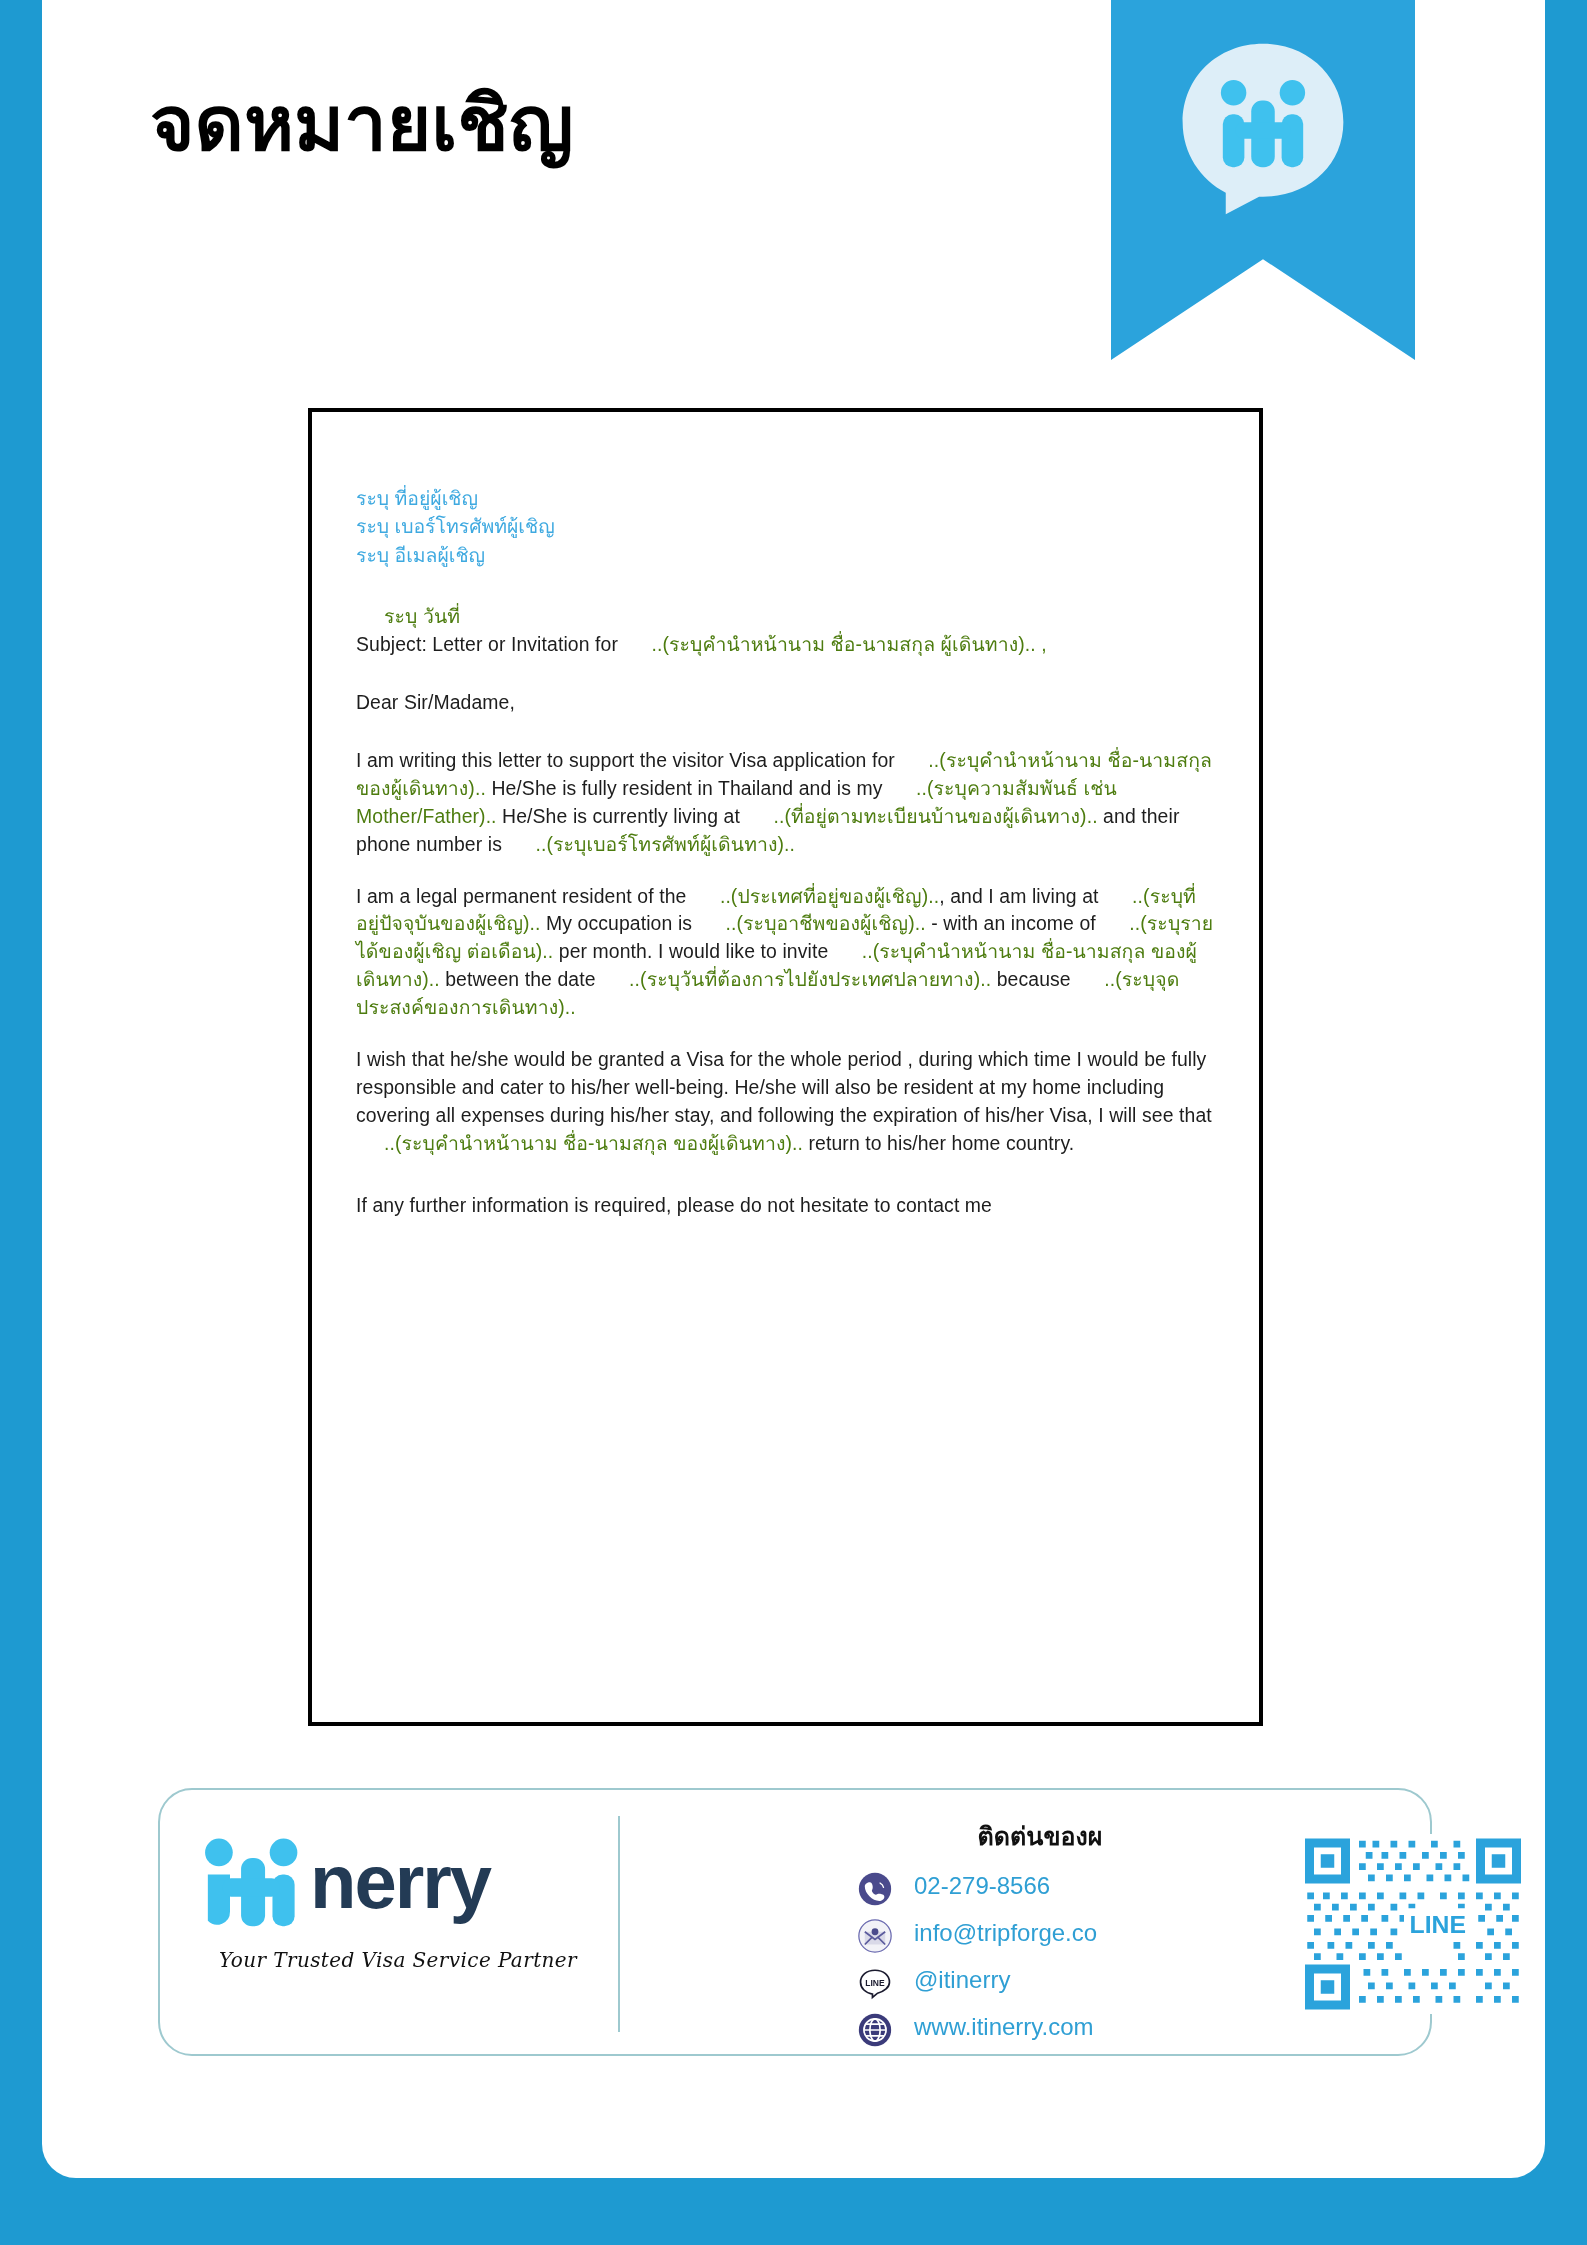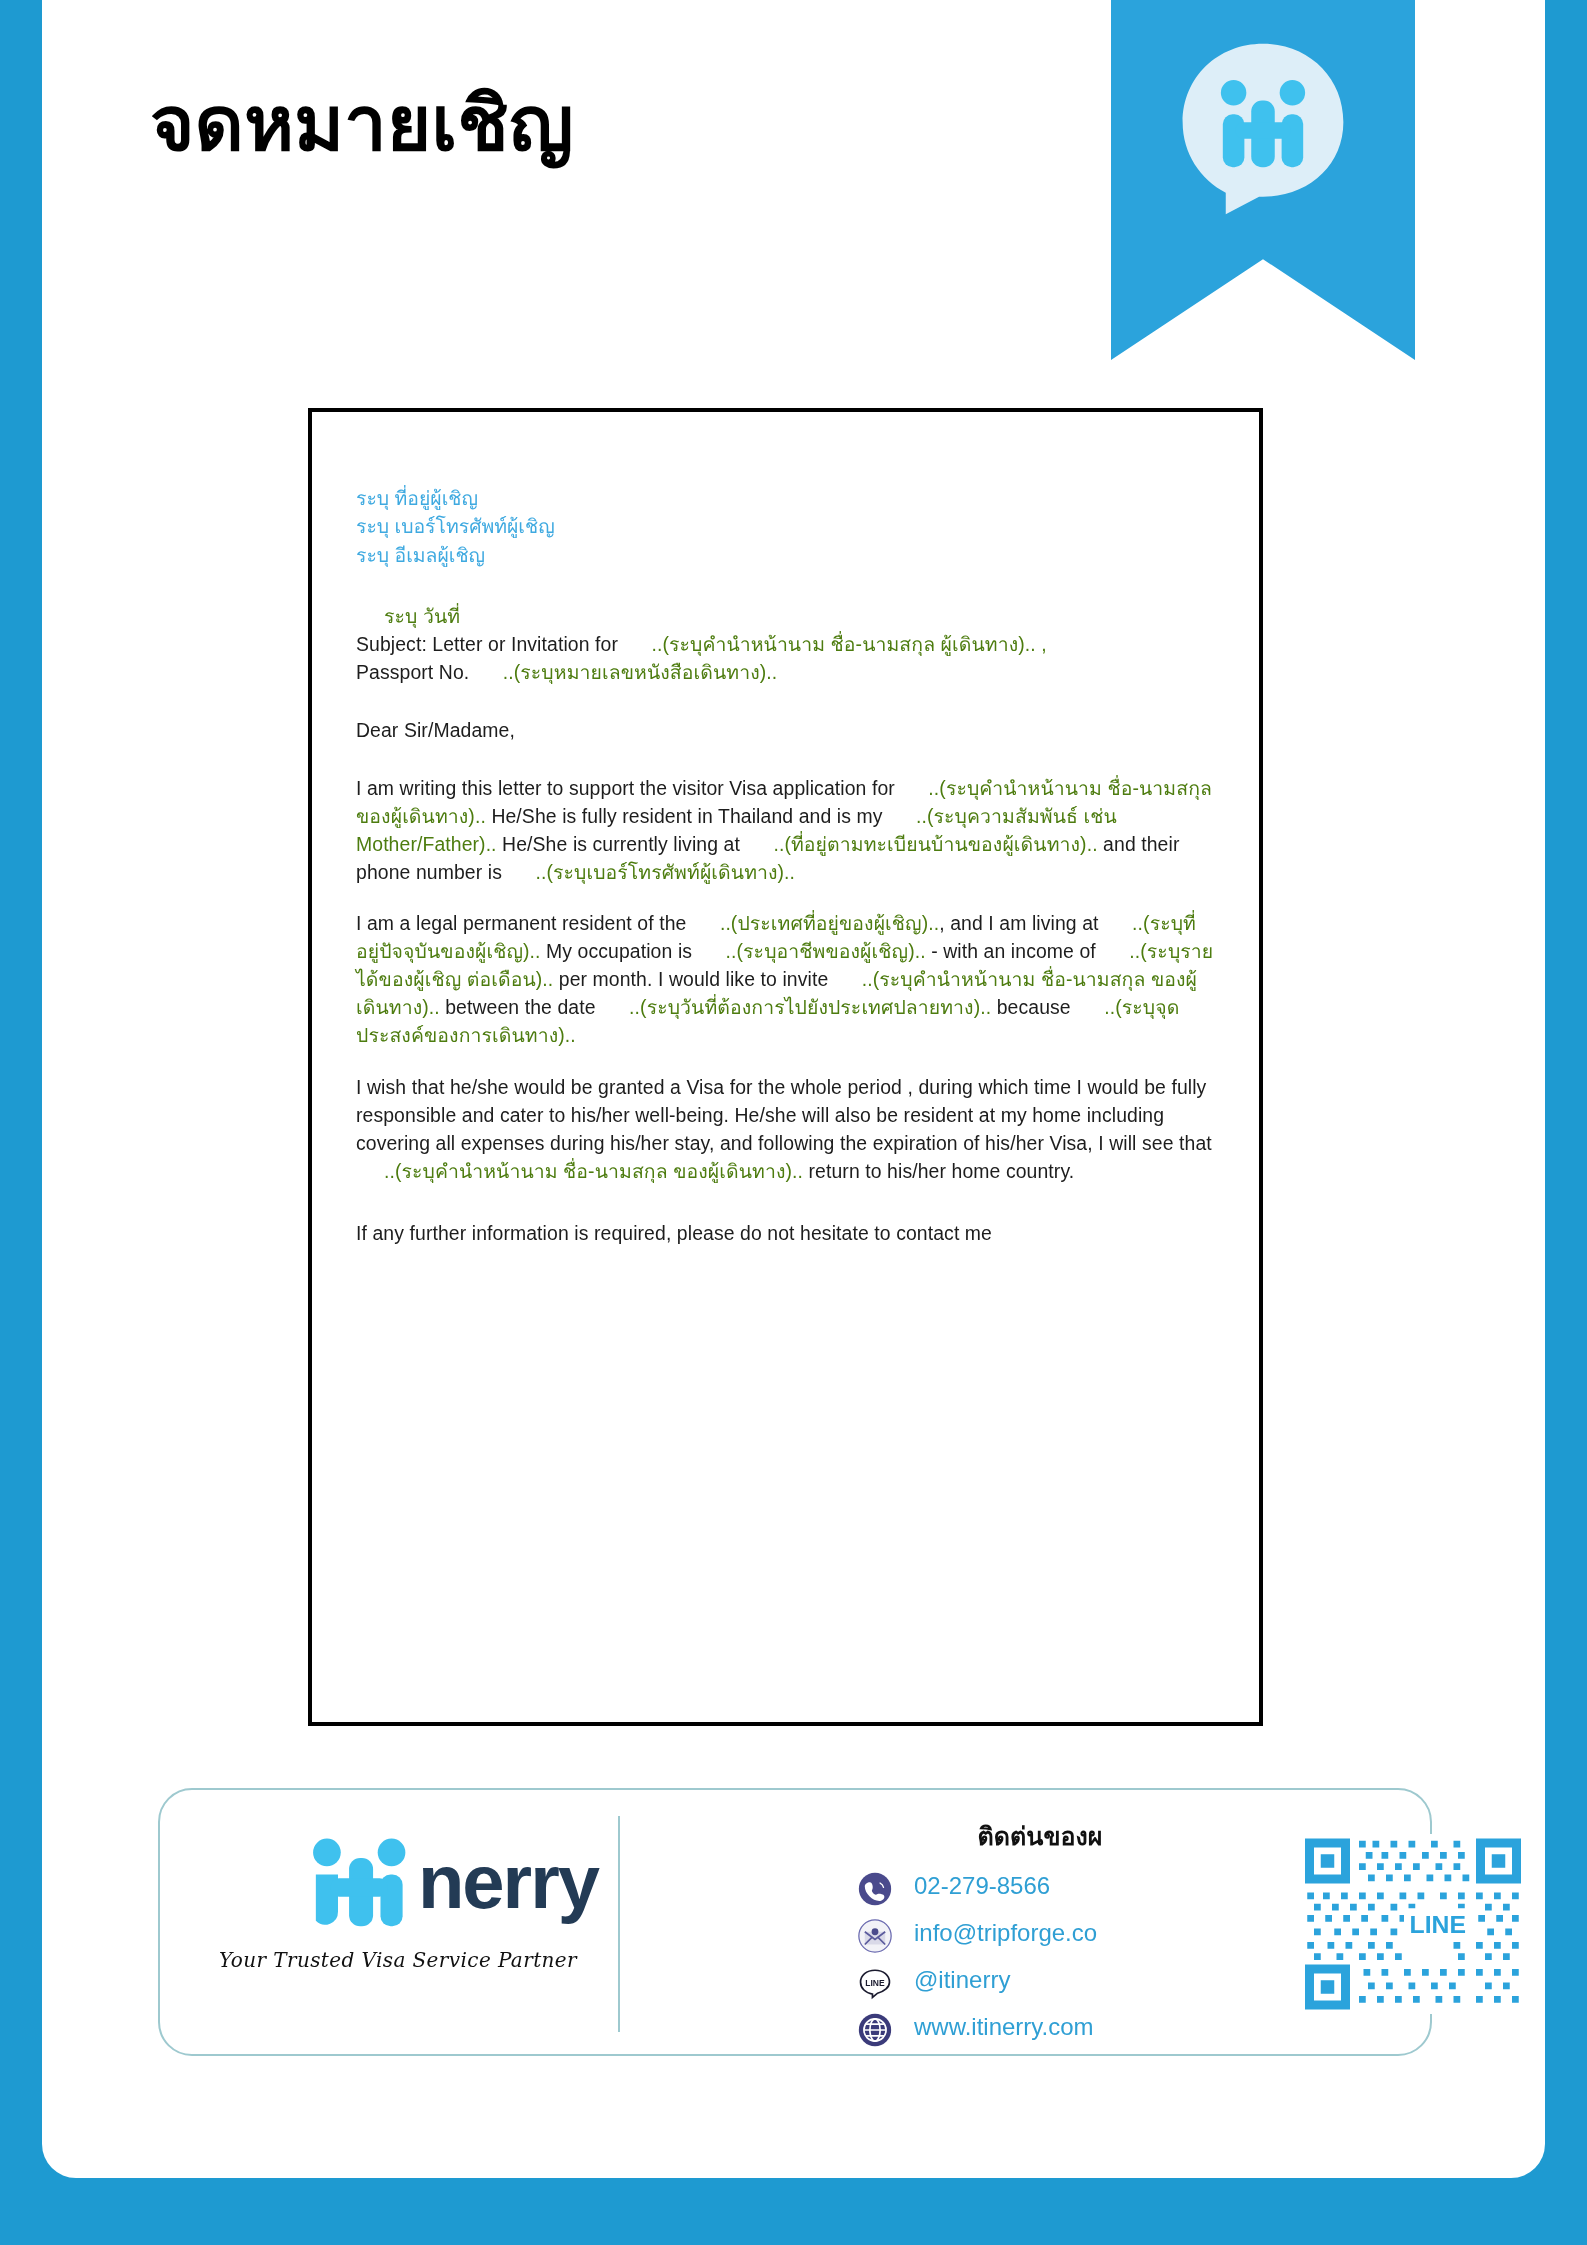--- a/index.html
+++ b/index.html
@@ -98,21 +98,21 @@
     border-radius: 34px;
     background: #ffffff;
   }
   .footer-logo-wrap {
     position: absolute;
     left: 38px; top: 44px;
     width: 400px;
     text-align: center;
   }
   .logo-row {
-    display: flex; align-items: center; justify-content: flex-end;
+    display: flex; align-items: center; justify-content: flex-start;
     gap: 0px;
   }
   .logo-mark { width: 112px; height: 96px; }
   .logo-word {
     font-size: 76px; font-weight: 700; color: #233b55;
     letter-spacing: -2px; line-height: 1;
   }
   .tagline {
     margin-top: 18px;
     font-family: "DejaVu Serif", serif;
@@ -187,23 +187,20 @@
     <div class="gap-lg"></div>
 
     <div class="blk">
       <span class="ph">ระบุ วันที่</span>
     </div>
 
     <div class="blk">
       <span>Subject: Letter or Invitation for </span><span class="ph">..(ระบุคำนำหน้านาม ชื่อ-นามสกุล ผู้เดินทาง).. ,</span>
     </div>
 
-    <div class="blk">
-      <span>Passport No. </span><span class="ph">..(ระบุหมายเลขหนังสือเดินทาง)..</span>
-    </div>
 
     <div class="gap-md"></div>
 
     <div class="blk">Dear Sir/Madame,</div>
 
     <div class="gap-md"></div>
 
     <p><span>I am writing this letter to support the visitor Visa application for </span><span class="ph">..(ระบุคำนำหน้านาม ชื่อ-นามสกุล ของผู้เดินทาง)..</span><span> He/She is fully resident in Thailand and is my </span><span class="ph">..(ระบุความสัมพันธ์ เช่น Mother/Father)..</span><span> He/She is currently living at </span><span class="ph">..(ที่อยู่ตามทะเบียนบ้านของผู้เดินทาง)..</span><span> and their phone number is </span><span class="ph">..(ระบุเบอร์โทรศัพท์ผู้เดินทาง)..</span></p>
 
     <div class="gap-sm"></div>

